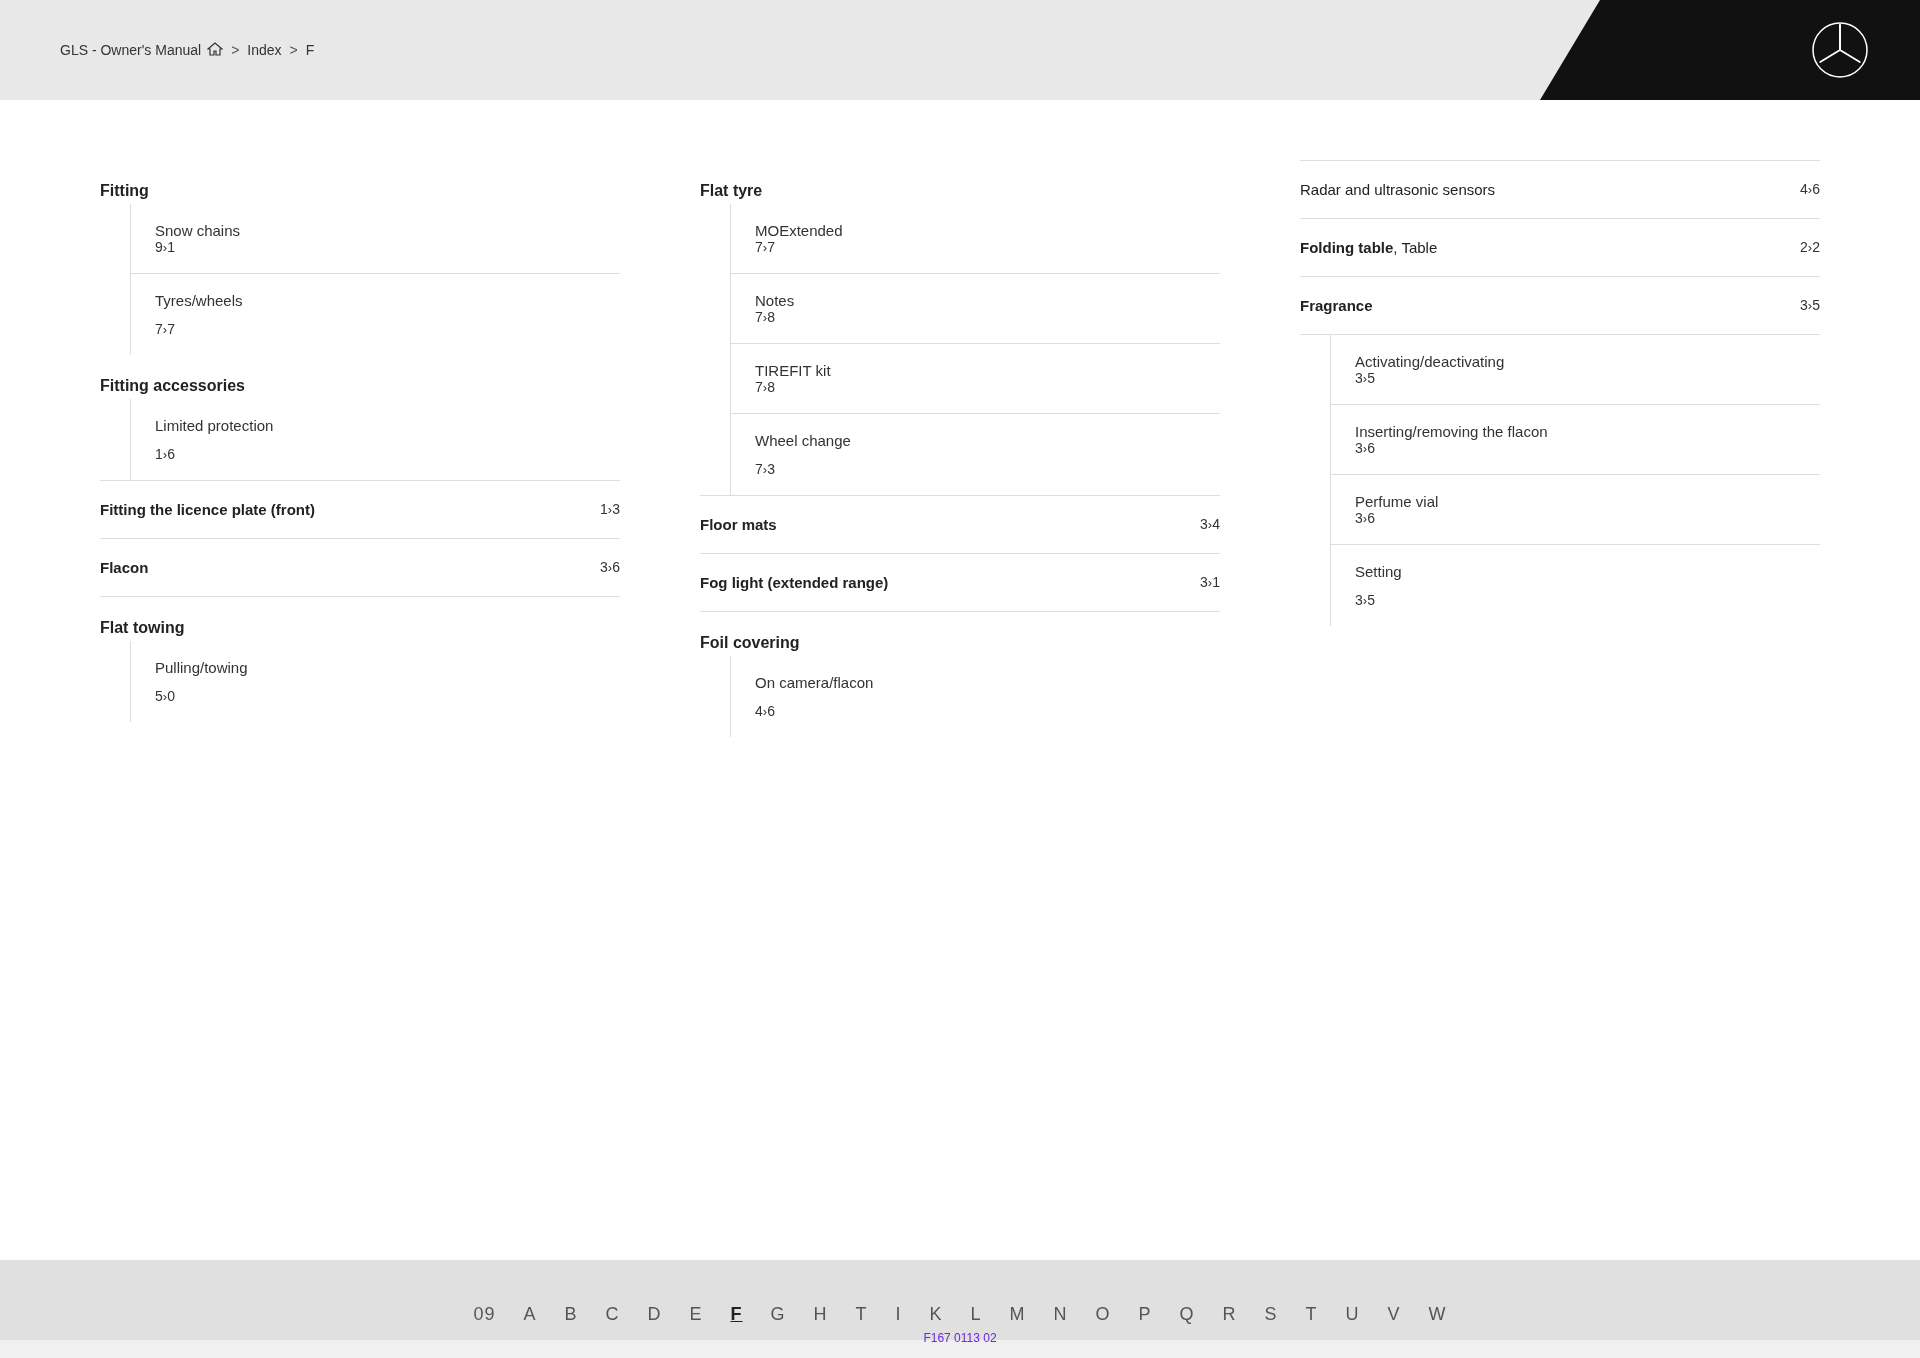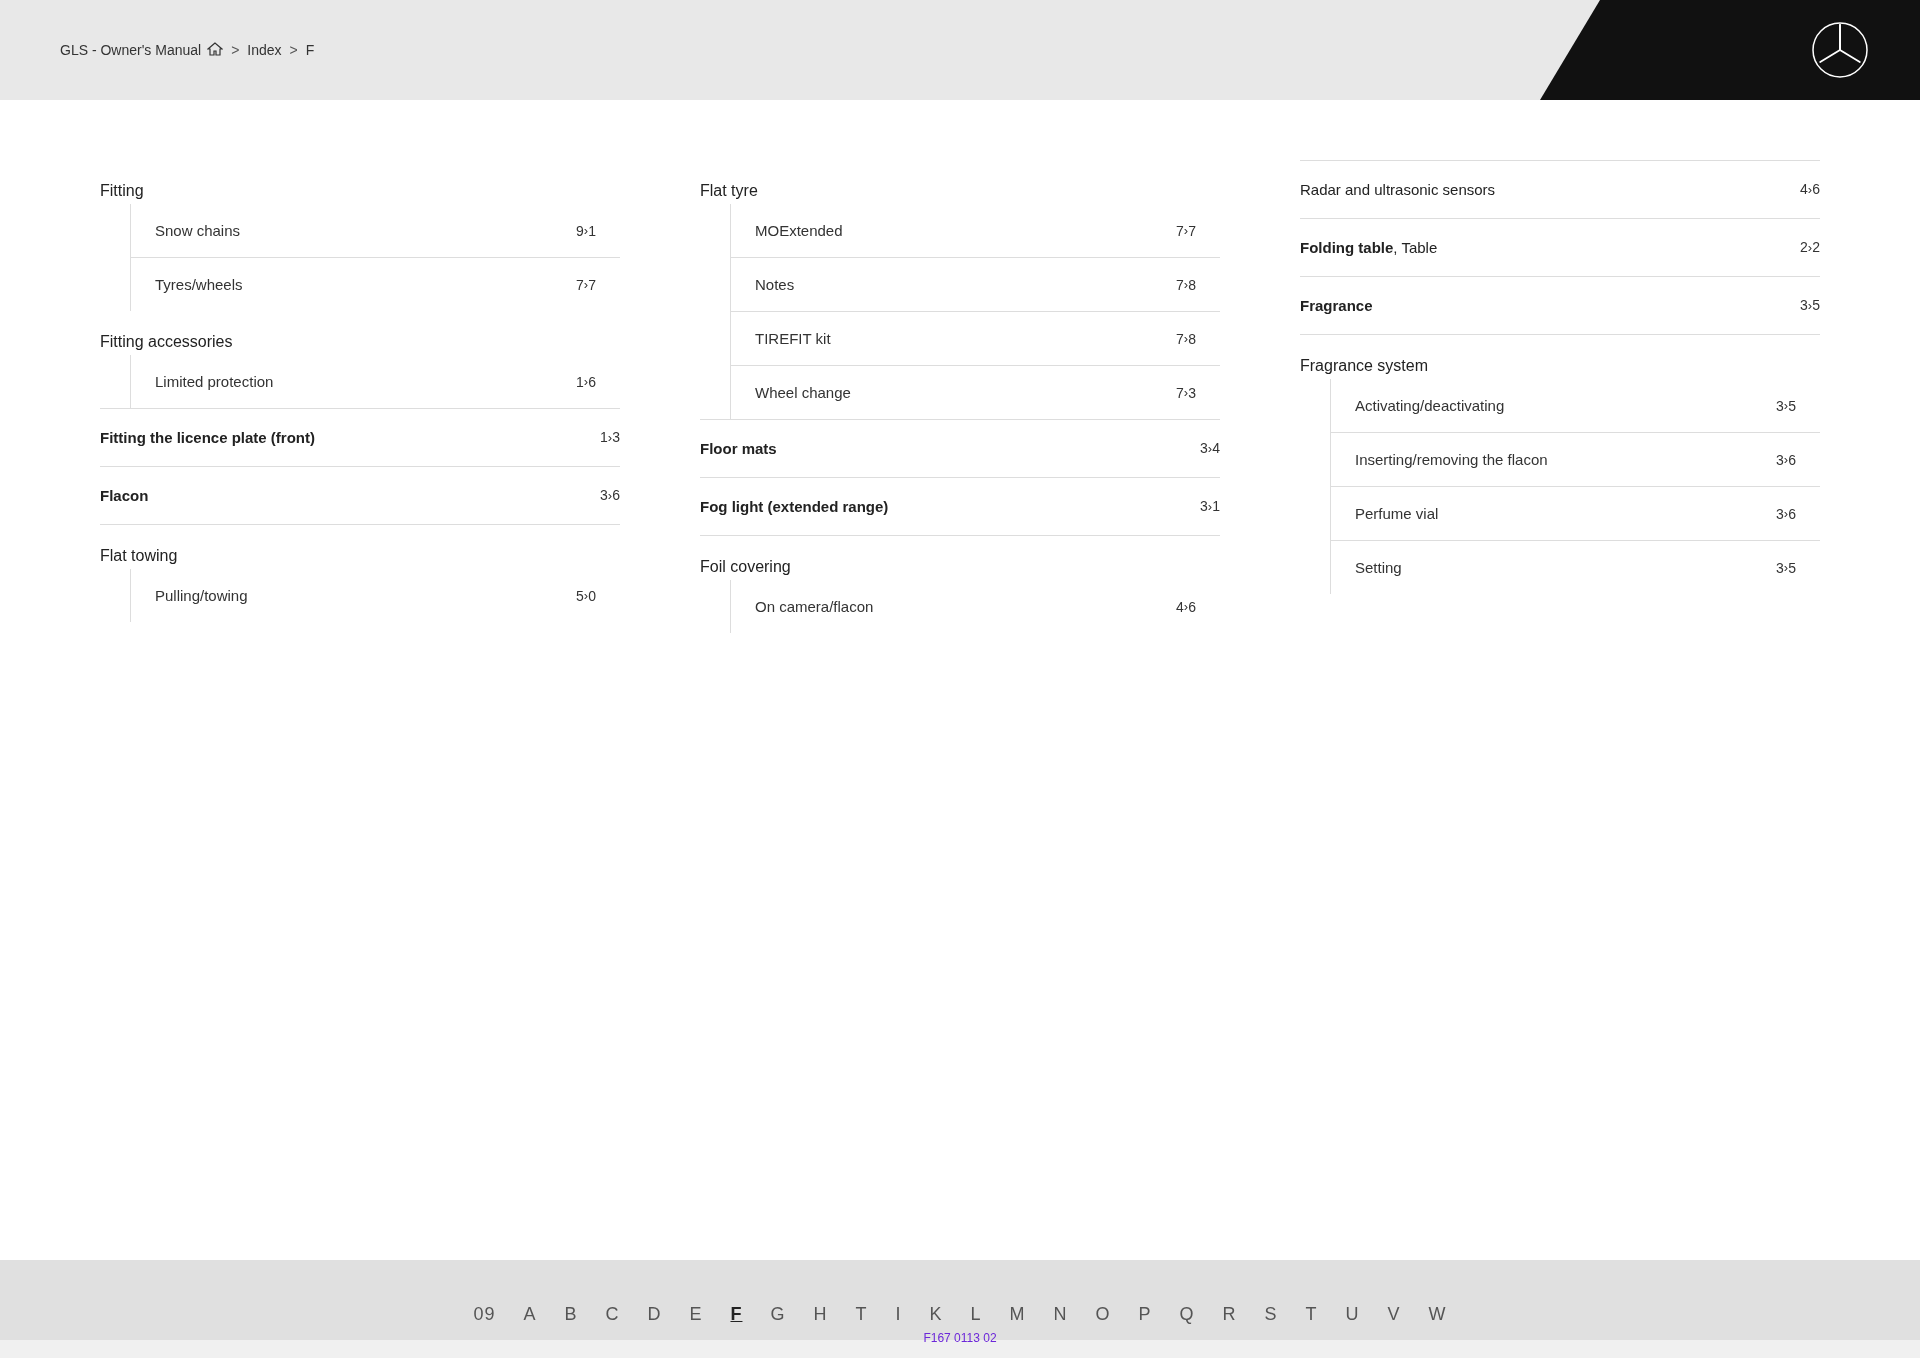--- a/index.html
+++ b/index.html
@@ -78,20 +78,21 @@
 
     .sub-entries {
       margin-left: 30px;
       border-left: 1px solid #ddd;
     }
     .sub-entry {
       display: flex;
       justify-content: space-between;
       padding: 18px 24px;
       border-bottom: 1px solid #ddd;
+      flex-direction: column;
     }
     .sub-entry:last-child {
       border-bottom: none;
       gap: 12px;
     }
     .sub-entry-label {
       font-size: 15px;
       color: #333;
     }
     .page-ref {
@@ -104,21 +105,21 @@
     }
     .page-arrow {
       font-size: 13px;
       color: #333;
     }
 
     .section-block {
       margin-bottom: 0;
     }
     .section-title {
-      font-weight: normal;
+      font-weight: bold;
       font-size: 16px;
       padding: 22px 0 4px 0;
     }
     .top-entry-row {
       display: flex;
       align-items: flex-start;
       justify-content: space-between;
       padding: 20px 0;
       border-bottom: 1px solid #ddd;
     }
@@ -342,21 +343,20 @@
       </div>
 
       <div class="top-entry-row">
         <span class="top-entry-label bold">Fragrance</span>
         <span class="page-ref">
           3<span class="page-arrow">›</span>5
         </span>
       </div>
 
       <div class="section-block">
-        <div class="section-title">Fragrance system</div>
         <div class="sub-entries">
           <div class="sub-entry">
             <span class="sub-entry-label">Activating/deactivating</span>
             <span class="page-ref">
               3<span class="page-arrow">›</span>5
             </span>
           </div>
           <div class="sub-entry">
             <span class="sub-entry-label">Inserting/removing the flacon</span>
             <span class="page-ref">

